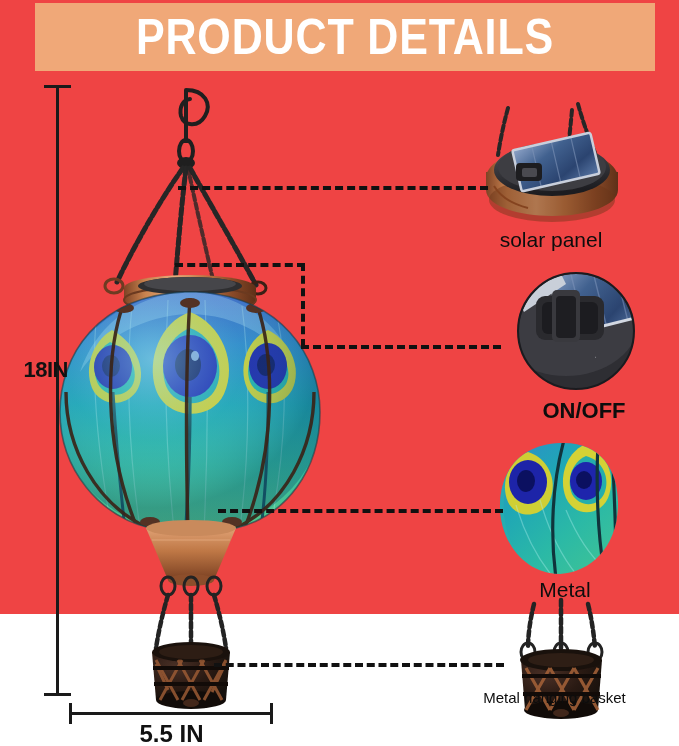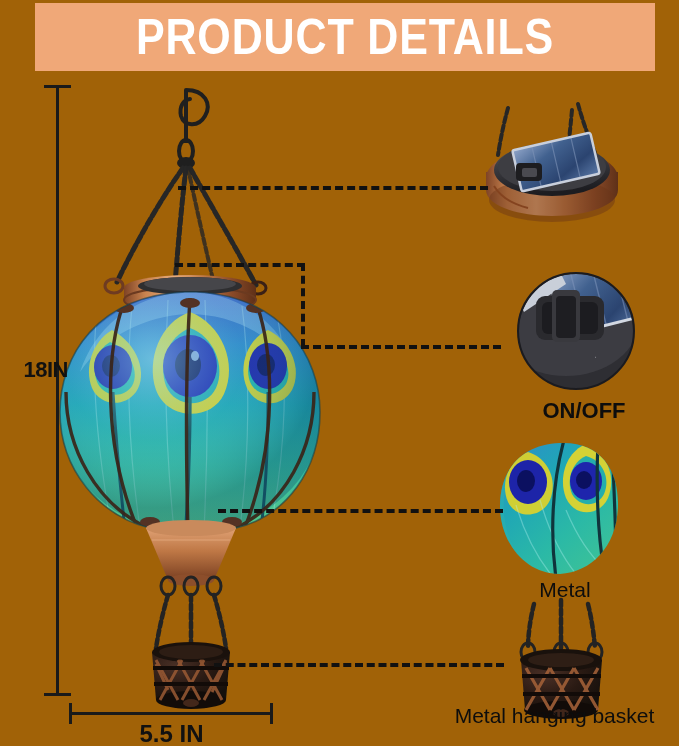--- a/index.html
+++ b/index.html
@@ -3,21 +3,21 @@
 <meta charset="utf-8">
 <style>
   html,body{margin:0;padding:0;}
   body{
     width:679px;height:746px;
     background:#ffffff;
     font-family:"Liberation Sans", sans-serif;
     overflow:hidden;
     position:relative;
   }
-  #page{position:absolute;left:0;top:0;width:679px;height:746px;background:#a16207;}
+  #page{position:absolute;left:0;top:0;width:679px;height:614px;background:#ef4444;}
 
   
   .banner{
     position:absolute;left:35px;top:3px;width:620px;height:68px;
     background:#F0A878;
   }
   .banner-title{
     position:absolute;left:35px;top:3px;width:620px;height:68px;
     display:flex;align-items:center;justify-content:center;
     color:#FFFFFF;
@@ -368,20 +368,21 @@
   <div class="dash-h" style="left:178px; top:186px; width:310px;"></div>
 
   <div class="dash-h" style="left:175px; top:263px; width:130px;"></div>
   <div class="dash-v" style="left:301px; top:263px; height:84px;"></div>
   <div class="dash-h" style="left:301px; top:345px; width:200px;"></div>
 
   <div class="dash-h" style="left:218px; top:509px; width:285px;"></div>
 
   <div class="dash-h" style="left:214px; top:663px; width:290px;"></div>
 
+  <div class="callout-label" style="left:432px; top:228px; width:238px; font-size:21px;">solar panel</div>
 
   <div class="callout-label" style="left:484px; top:398px; width:200px; font-size:22px; font-weight:bold;">ON/OFF</div>
 
   <div class="callout-label" style="left:480px; top:578px; width:170px; font-size:21px;">Metal</div>
 
-  <div class="callout-label" style="left:430px; top:704px; width:249px; font-size:21px;">Metal hanging basket</div>
+  <div class="callout-label" style="left:430px; top:689px; width:249px; font-size:15px;">Metal hanging basket</div>
 
 </div>
 
 </body></html>

